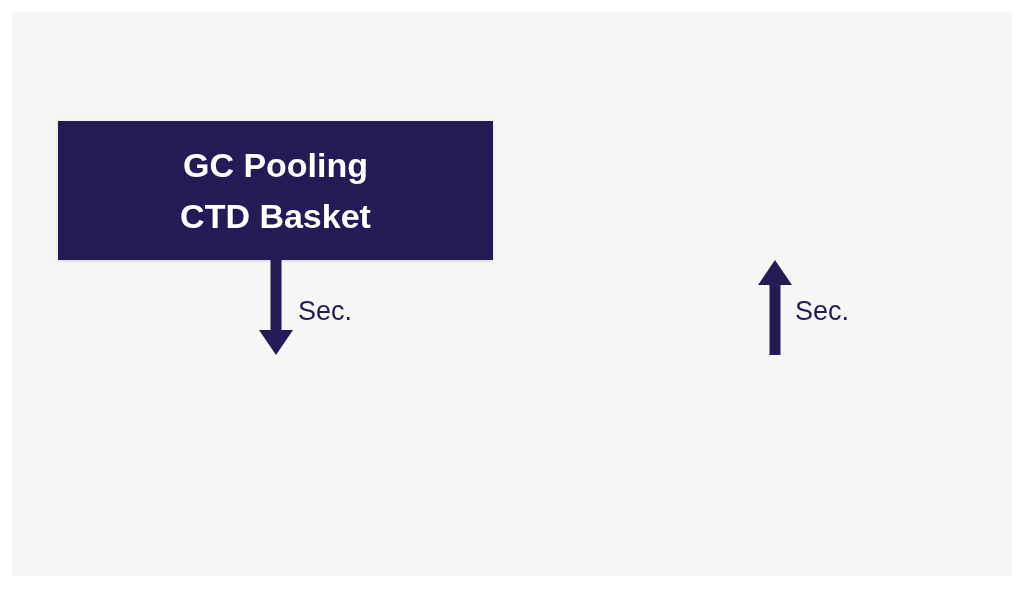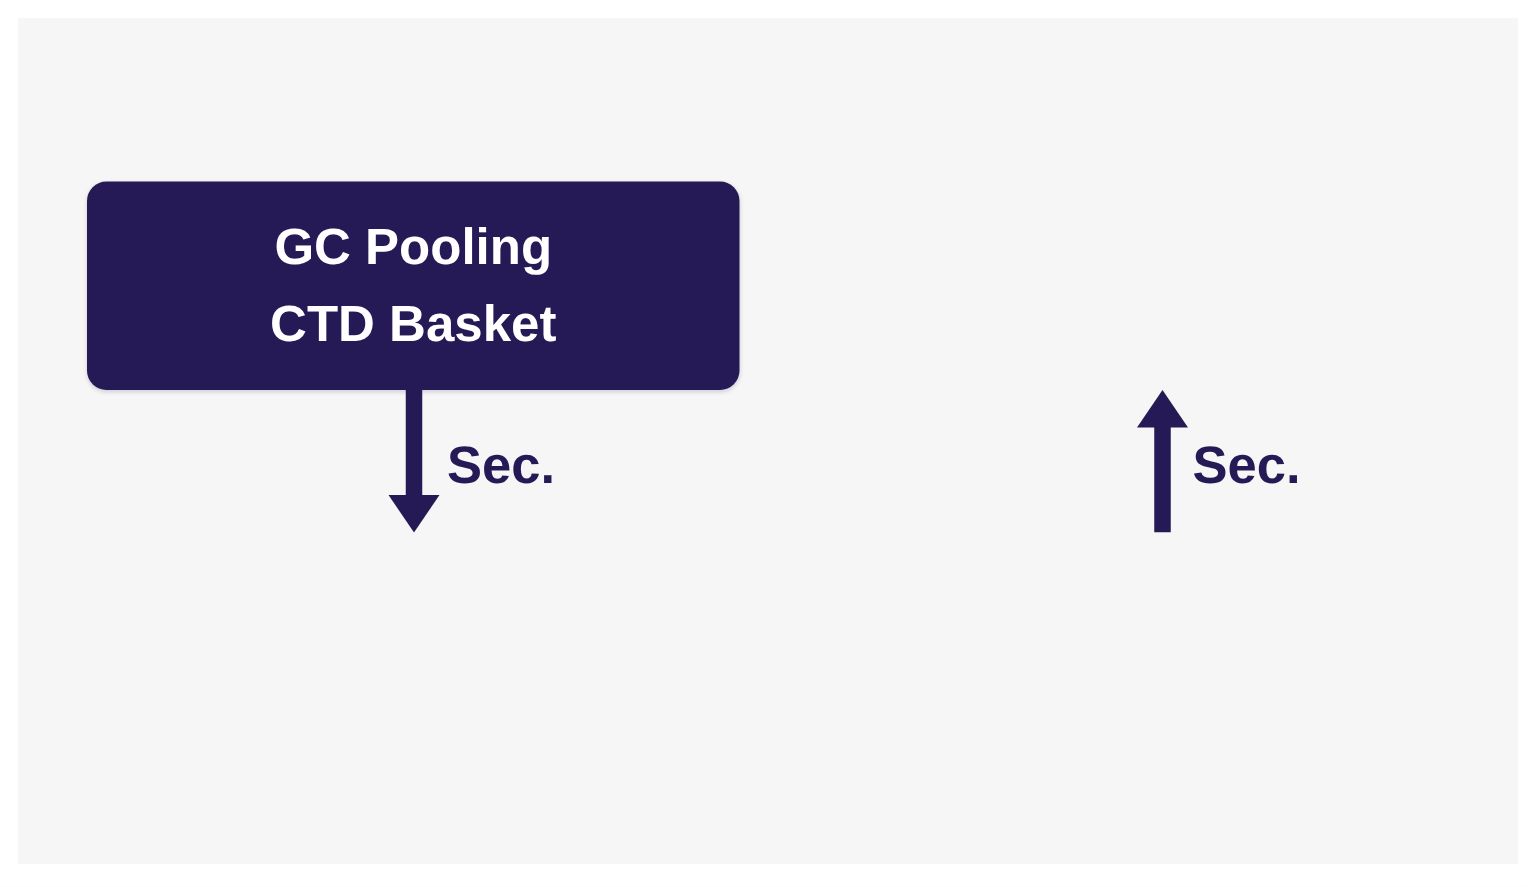--- a/index.html
+++ b/index.html
@@ -35,42 +35,41 @@
     text-align:center;
     font-weight:bold;
     font-size:34px;
     line-height:51px;
     white-space:pre-line;
     box-shadow:0 1px 3px rgba(37,26,86,0.18);
   }
   .box.navy{
     background:var(--navy);
     color:var(--light-text);
-    border-radius:13px;
   }
   .box.green{
     background:var(--green);
     color:var(--navy);
   }
   .box-gc{      left:46px;  top:109px; width:435px; height:139px; }
   .box-futures{ left:540px; top:109px; width:435px; height:139px; }
   .box-account{ left:46px;  top:343px; width:929px; height:141px; }
   .arrow{
     position:absolute;
     width:36px; height:95px;
   }
   .arrow-down{ left:246px; top:248px; }
   .arrow-up{   left:745px; top:248px; }
   .arrow rect, .arrow polygon{ fill:var(--navy); }
   .sec-label{
     position:absolute;
-    font-size:35px;
+    font-size:27px;
     line-height:32px;
     color:var(--navy);
-    font-weight:bold;
+    font-weight:normal;
   }
   .sec-label-down{ left:286px; top:283px; }
   .sec-label-up{   left:783px; top:283px; }
 </style>
 </head>
 <body>
 
 <div class="frame">
   <div class="canvas">
 

